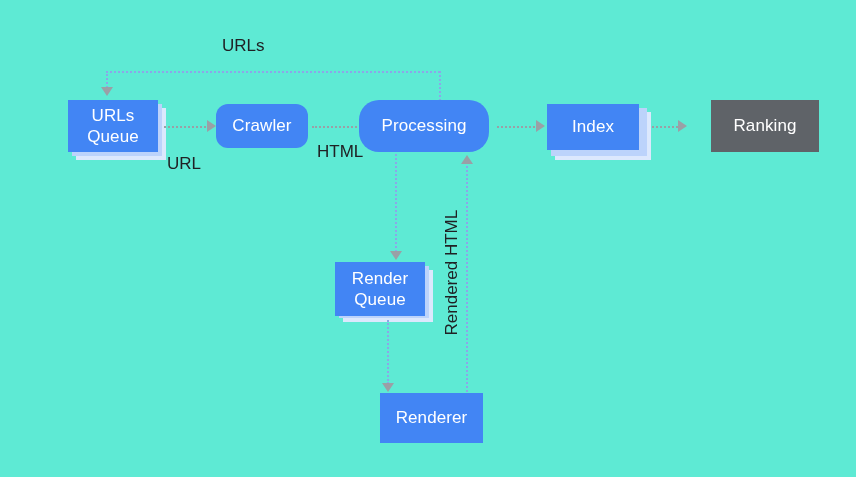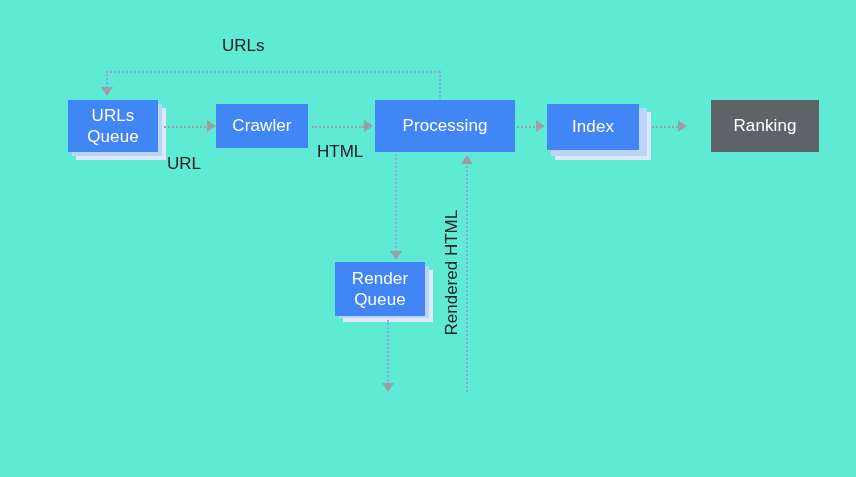--- a/index.html
+++ b/index.html
@@ -113,29 +113,29 @@
     <span>
       <span>URLs</span><br>
       <span>Queue</span>
     </span>
   </div>
 
   <div class="hline" style="left:164px; top:126px; width:46px;"></div>
   <div class="arrow right" style="left:207px; top:120px;"></div>
   <div class="label" style="left:167px; top:142px;margin-top:12px;">URL</div>
 
-  <div class="node blue" id="crawler" style="left:216px; top:104px; width:92px; height:44px;">
+  <div class="node blue" id="crawler" style="left:216px; top:104px; width:92px; height:44px;border-radius:12px;">
     <span>Crawler</span>
   </div>
 
   <div class="hline" style="left:312px; top:126px; width:52px;"></div>
   <div class="arrow right" style="left:364px; top:120px;"></div>
   <div class="label" style="left:317px; top:142px;">HTML</div>
 
-  <div class="node blue" id="processing" style="left:375px; top:100px; width:140px; height:52px;">
+  <div class="node blue" id="processing" style="left:359px; top:100px; width:130px; height:52px;border-radius:20px;">
     <span>Processing</span>
   </div>
 
   <div class="hline" style="left:497px; top:126px; width:42px;"></div>
   <div class="arrow right" style="left:536px; top:120px;"></div>
 
   <div class="shadow-b" style="left:555px; top:112px; width:96px; height:48px;"></div>
   <div class="shadow-a" style="left:551px; top:108px; width:96px; height:48px;"></div>
   <div class="node blue" id="index" style="left:547px; top:104px; width:92px; height:46px;">
     <span>Index</span>
@@ -156,18 +156,21 @@
   <div class="node blue" id="render-queue" style="left:335px; top:262px; width:90px; height:54px;">
     <span>
       <span>Render</span><br>
       <span>Queue</span>
     </span>
   </div>
 
   <div class="vline blue-dot" style="left:387px; top:320px; height:64px;"></div>
   <div class="arrow down" style="left:382px; top:383px;"></div>
 
+  <div class="node blue" id="renderer" style="left:380px; top:393px; width:103px; height:50px;">
+    <span>Renderer</span>
+  </div>
 
   <div class="vline blue-dot" style="left:466px; top:166px; height:226px;"></div>
   <div class="arrow up" style="left:461px; top:155px;"></div>
   <div class="label vertical" style="left:394px; top:268px; width:115px; text-align:center;">Rendered HTML</div>
 
 </div>
 
 </body></html>

